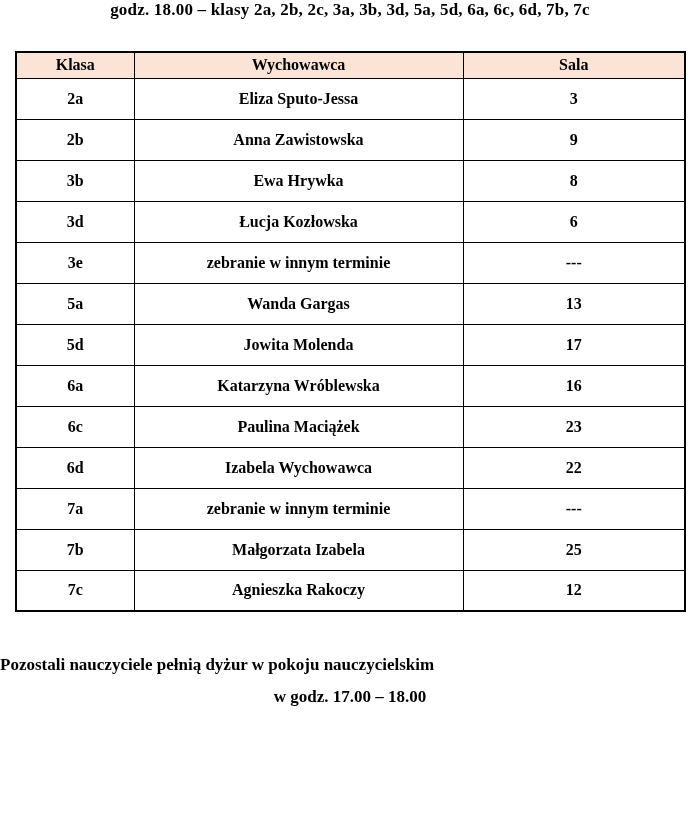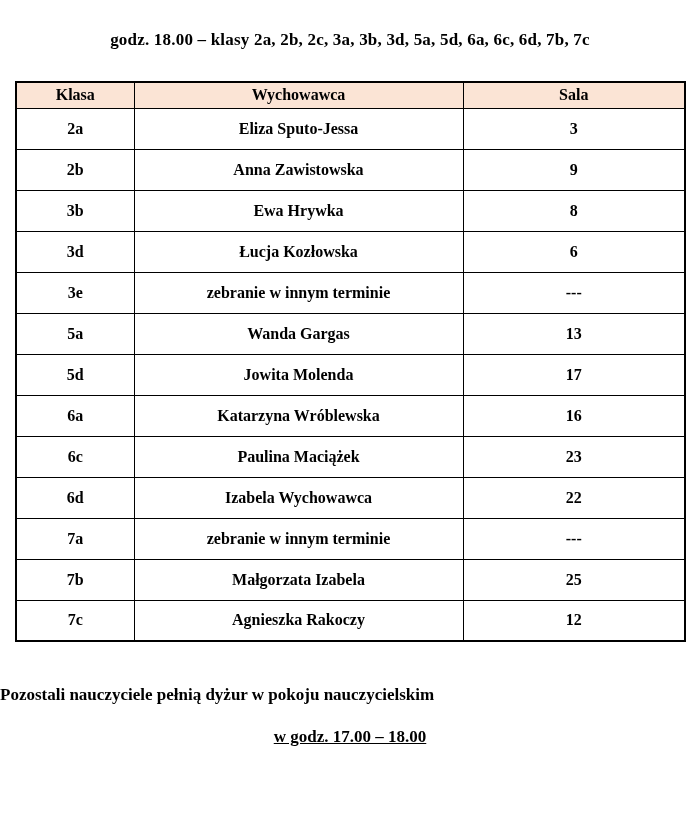--- a/index.html
+++ b/index.html
@@ -5,21 +5,20 @@
   * { margin: 0; padding: 0; box-sizing: border-box; }
   html, body { background: #ffffff; }
   body {
     width: 700px;
     height: 840px;
     color: #000000;
     font-family: "Liberation Serif", "DejaVu Serif", serif;
     overflow: hidden;
   }
   .page-title {
-    padding-top: 30px;
     text-align: center;
     font-size: 17px;
     font-weight: bold;
     letter-spacing: 0.2px;
   }
   table.schedule {
     border-collapse: collapse;
     table-layout: fixed;
     width: 669px;
     margin: 31px 0 0 15px;
@@ -44,25 +43,24 @@
   .col-klasa { width: 118px; }
   .col-wych  { width: 329px; }
   .col-sala  { width: 222px; }
   .footer-line-1 {
     margin-top: 43px;
     text-align: left;
     font-size: 17px;
     font-weight: bold;
   }
   .footer-line-2 {
-    margin-top: 22px;
+    margin-top: 12px;
     text-align: center;
     font-size: 17px;
     font-weight: bold;
-    text-decoration: underline;
   }
 </style>
 </head>
 <body>
 
 <div>
 
   <div class="page-title">godz. 18.00 – klasy 2a, 2b, 2c, 3a, 3b, 3d, 5a, 5d, 6a, 6c, 6d, 7b, 7c</div>
 
   <table class="schedule">

